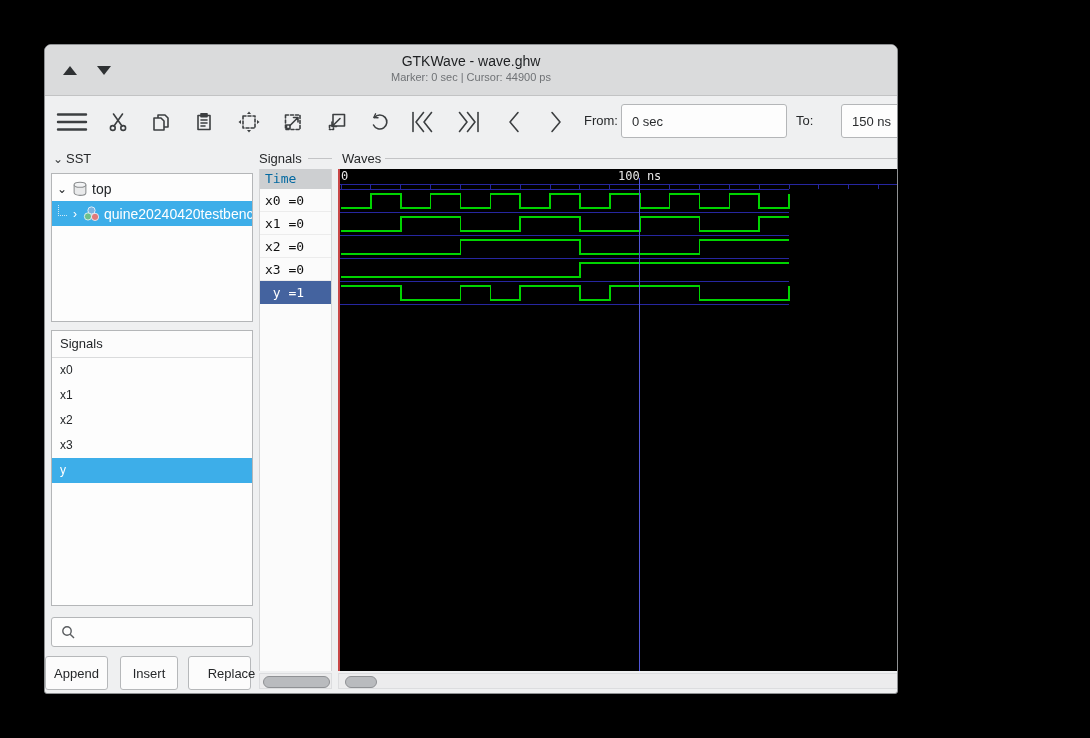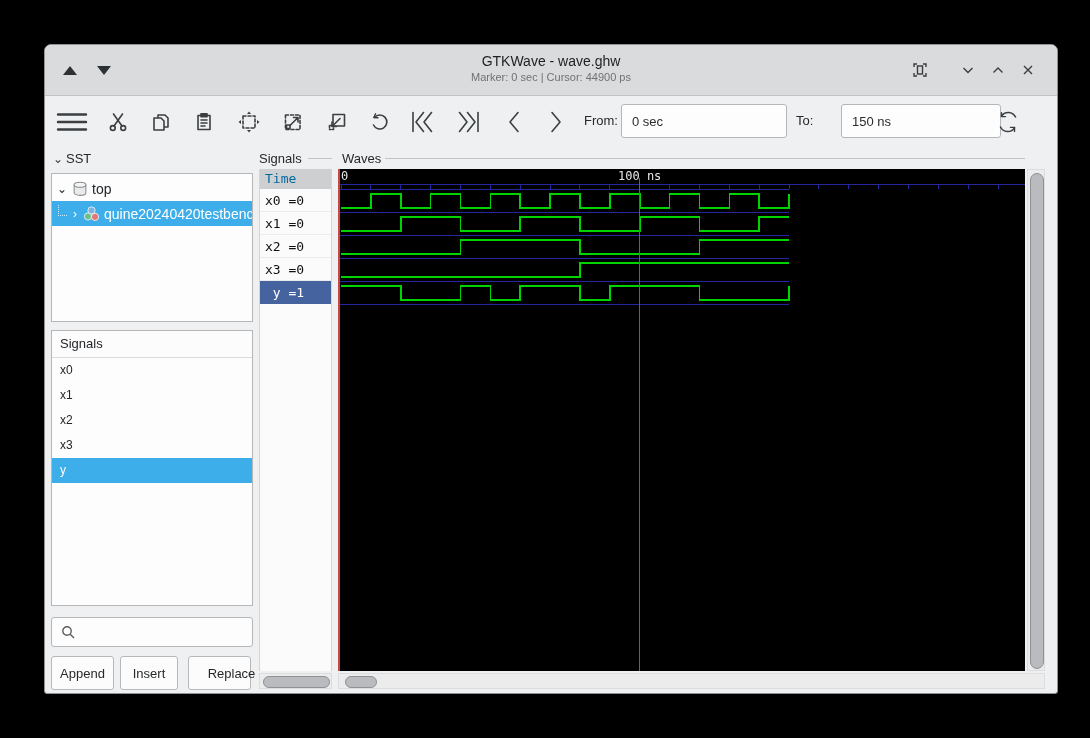--- a/index.html
+++ b/index.html
@@ -1,18 +1,18 @@
 <!DOCTYPE html>
 <html><head>
 <meta charset="utf-8">
 <style>
   html,body{margin:0;padding:0;background:#000;width:1090px;height:738px;overflow:hidden;
     font-family:"Liberation Sans", sans-serif;}
   .stage{position:relative;width:1090px;height:738px;background:#000;}
-  .window{position:absolute;left:44px;top:44px;width:1014px;height:650px;background:#eff0f1;
+  .window{position:absolute;left:44px;top:44px;width:854px;height:650px;background:#eff0f1;
     border:1px solid #8f9193;border-radius:7px 7px 3px 3px;overflow:hidden;box-sizing:border-box;}
   
   .titlebar{position:absolute;left:0;top:0;width:100%;height:50px;background:#dadbdc;
     border-bottom:1px solid #c2c3c4;}
   .tb-center{position:absolute;left:0;top:0;width:100%;text-align:center;}
   .win-title{margin-top:8px;font-size:14px;color:#1d1f21;}
   .win-subtitle{margin-top:2px;font-size:11px;color:#6f7275;}
   .tb-btn{position:absolute;top:14px;width:22px;height:22px;display:flex;align-items:center;
     justify-content:center;cursor:default;}
   .tri{width:0;height:0;border-left:7px solid transparent;border-right:7px solid transparent;}
@@ -237,21 +237,21 @@
     </div>
 
     <div class="search">
       <svg width="16" height="16" viewBox="0 0 16 16" style="stroke:#5a5d60;stroke-width:1.4;fill:none;">
         <circle cx="7" cy="7" r="4.2"></circle>
           <path d="M10.2 10.2 L14 14"></path>
       </svg>
       <input placeholder="" style="">
     </div>
 
-    <div class="btn" style="left:6px;width:63px;">Append</div>
+    <div class="btn" style="left:0;width:63px;">Append</div>
     <div class="btn" style="left:75px;width:58px;">Insert</div>
     <div class="btn" style="left:143px;width:63px;padding-left:24px;">Replace</div>
 
     <div class="sig-panel">
       <div class="time-head">Time</div>
       <div class="sig-row" style="top:20px;">x0 =0</div>
       <div class="sig-row" style="top:43px;">x1 =0</div>
       <div class="sig-row" style="top:66px;">x2 =0</div>
       <div class="sig-row" style="top:89px;">x3 =0</div>
       <div class="sig-row selected" style="top:112px;"> y =1</div>

